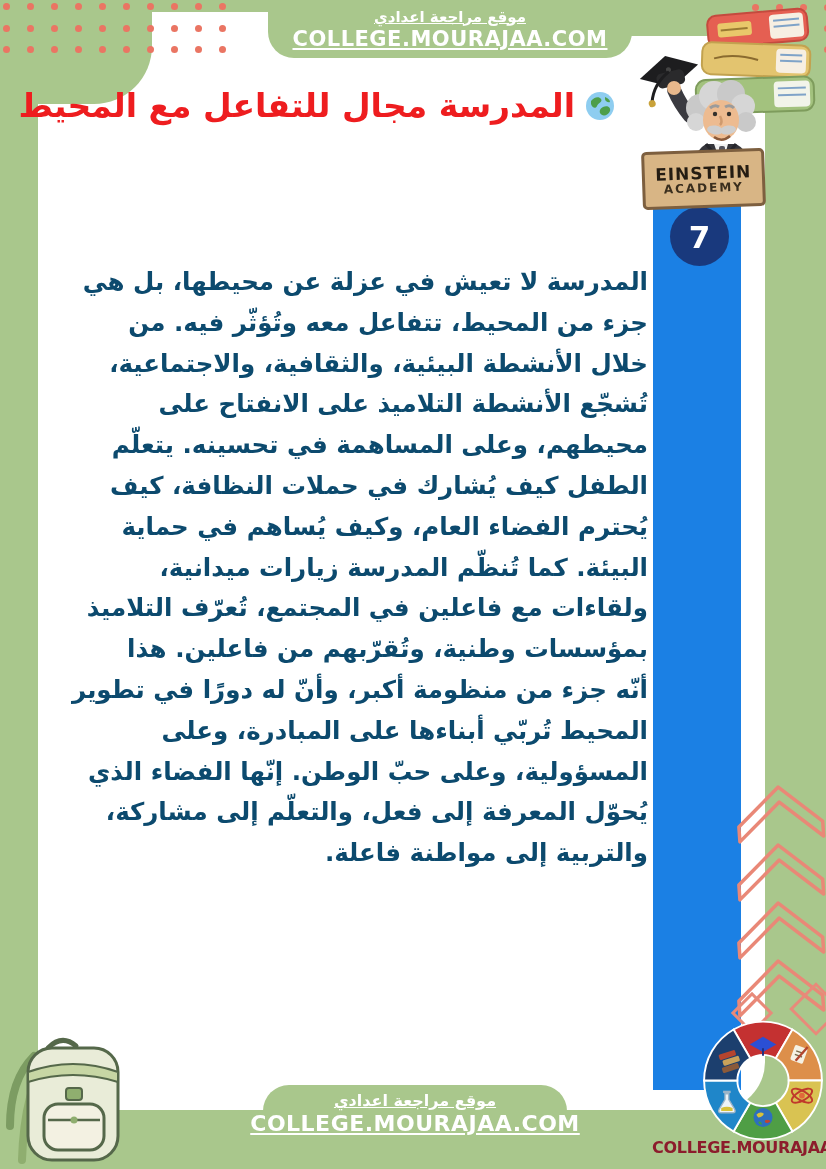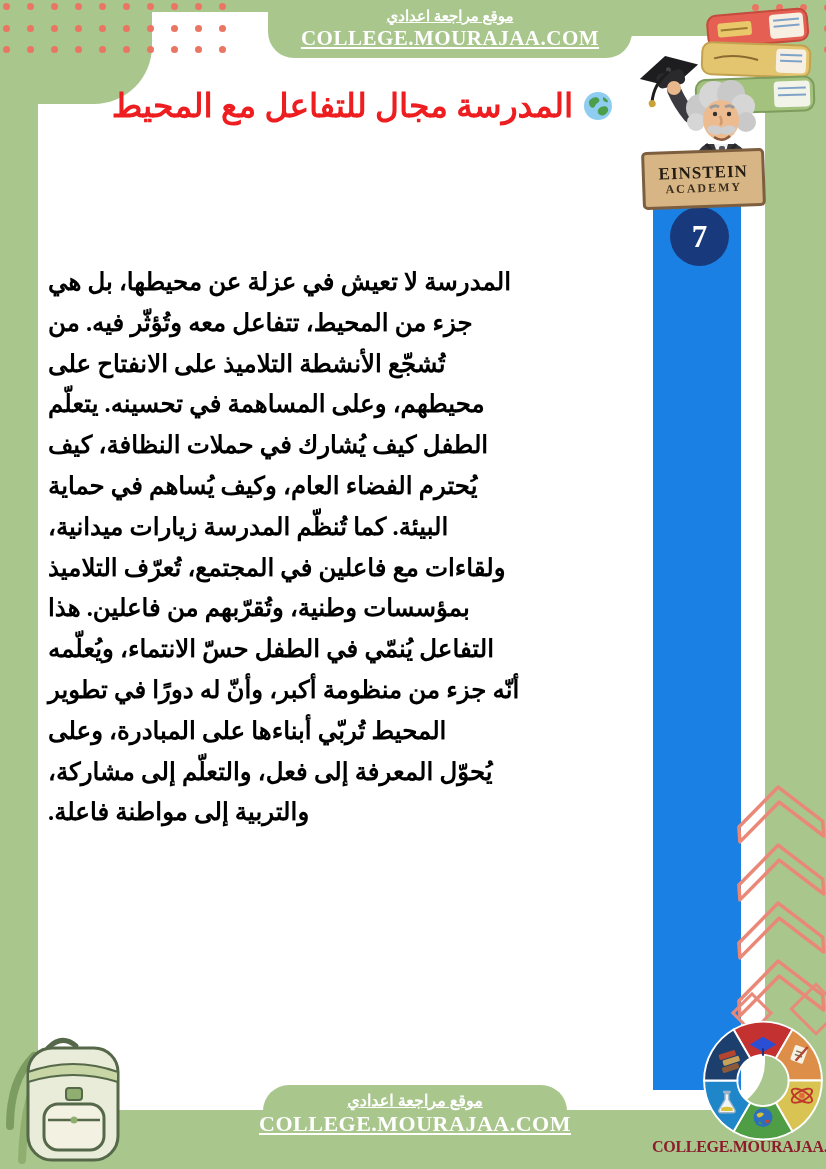--- a/index.html
+++ b/index.html
@@ -1,17 +1,17 @@
 <!DOCTYPE html>
 <html lang="ar"><head>
 <meta charset="utf-8">
 <style>
   html,body{margin:0;padding:0;}
   body{font-family:"DejaVu Sans",sans-serif;}
-  #page{position:relative;width:826px;height:1169px;background:#a9c78c;overflow:hidden;font-family:Liberation Serif, serif;}
+  #page{position:relative;width:826px;height:1169px;background:#a9c78c;overflow:hidden;}
 
   
   .card{position:absolute;left:38px;top:10px;width:727px;height:1100px;background:#ffffff;border-radius:48px;}
 
   
   .tl-block{position:absolute;left:0;top:0;width:152px;height:104px;background:#a9c78c;border-bottom-right-radius:58px;}
   .top-strip{position:absolute;left:460px;top:0;width:366px;height:36px;background:#a9c78c;border-bottom-left-radius:34px;}
   .top-band{position:absolute;left:0;top:0;width:826px;height:12px;background:#a9c78c;}
   .bottom-band{position:absolute;left:0;top:1110px;width:826px;height:59px;background:#a9c78c;}
   .bottom-bump{position:absolute;left:263px;top:1085px;width:304px;height:40px;background:#a9c78c;border-radius:26px 26px 0 0;}
@@ -24,22 +24,22 @@
   .footer-text{position:absolute;left:230px;top:1091px;width:370px;display:flex;flex-direction:column;align-items:center;gap:1px;z-index:6;}
   .footer-text .tab-ar{font-size:16px;}
   .footer-text .tab-en{font-size:22px;}
 
   
   .title{position:absolute;left:110px;top:86px;width:505px;direction:rtl;text-align:center;
          color:#ee1d1f;font-size:33px;font-weight:700;white-space:nowrap;}
   .globe{display:inline-block;width:30px;height:30px;vertical-align:-4px;margin-left:10px;}
 
   
-  .article{position:absolute;left:48px;top:262px;width:600px;direction:rtl;text-align:left;
-           color:#000000;font-size:24.5px;font-weight:700;line-height:40.8px;}
+  .article{position:absolute;left:48px;top:262px;width:600px;direction:rtl;text-align:right;
+           color:#0c4a6e;font-size:24.5px;font-weight:700;line-height:40.8px;}
   .article div{white-space:nowrap;}
 
   
   .blue-bar{position:absolute;left:653px;top:196px;width:88px;height:894px;background:#1b80e4;}
   .page-num{position:absolute;left:670px;top:207px;width:59px;height:59px;border-radius:50%;background:#19397d;
             color:#fff;font-size:31px;font-weight:700;display:flex;align-items:center;justify-content:center;z-index:4;}
 
   
   .sign{position:absolute;left:642px;top:150px;width:117px;height:52px;background:#d8b585;border:3px solid #7d5f3f;
         border-radius:5px;transform:rotate(-2deg);display:flex;flex-direction:column;align-items:center;justify-content:center;z-index:4;}
@@ -87,30 +87,31 @@
       <circle cx="15" cy="15" r="14" fill="#8ecdf0"></circle>
       <path d="M6,10 C9,6 14,5 16,8 C18,11 13,12 12,15 C11,18 7,17 6,13 Z" fill="#4d9e4a"></path>
       <path d="M18,16 C22,14 26,16 25,20 C23,25 17,26 15,22 C14,19 16,17 18,16 Z" fill="#4d9e4a"></path>
       <path d="M20,6 C23,7 25,9 25,11 C23,12 20,10 20,8 Z" fill="#4d9e4a"></path>
     </svg><span>المدرسة مجال للتفاعل مع المحيط</span>
   </div>
 
   <div class="article">
       <div>المدرسة لا تعيش في عزلة عن محيطها، بل هي</div>
       <div>جزء من المحيط، تتفاعل معه وتُؤثّر فيه. من</div>
+      <div>خلال الأنشطة البيئية، والثقافية، والاجتماعية،</div>
       <div>تُشجّع الأنشطة التلاميذ على الانفتاح على</div>
       <div>محيطهم، وعلى المساهمة في تحسينه. يتعلّم</div>
       <div>الطفل كيف يُشارك في حملات النظافة، كيف</div>
       <div>يُحترم الفضاء العام، وكيف يُساهم في حماية</div>
       <div>البيئة. كما تُنظّم المدرسة زيارات ميدانية،</div>
       <div>ولقاءات مع فاعلين في المجتمع، تُعرّف التلاميذ</div>
       <div>بمؤسسات وطنية، وتُقرّبهم من فاعلين. هذا</div>
-      <div>التفاعل يُنمّي في الطفل حسّ الانتماء، ويُعلّمه</div>
       <div>أنّه جزء من منظومة أكبر، وأنّ له دورًا في تطوير</div>
       <div>المحيط تُربّي أبناءها على المبادرة، وعلى</div>
+      <div>المسؤولية، وعلى حبّ الوطن. إنّها الفضاء الذي</div>
       <div>يُحوّل المعرفة إلى فعل، والتعلّم إلى مشاركة،</div>
       <div>والتربية إلى مواطنة فاعلة.</div>
     </div>
 
   <div class="blue-bar"></div>
   <div class="page-num">7</div>
 
   <svg class="books" width="136" height="118" viewBox="0 0 136 118">
     <g transform="rotate(-5 70 30)">
       <rect x="18" y="10" width="100" height="32" rx="9" fill="#e55f52" stroke="#c44a3e" stroke-width="2"></rect>

